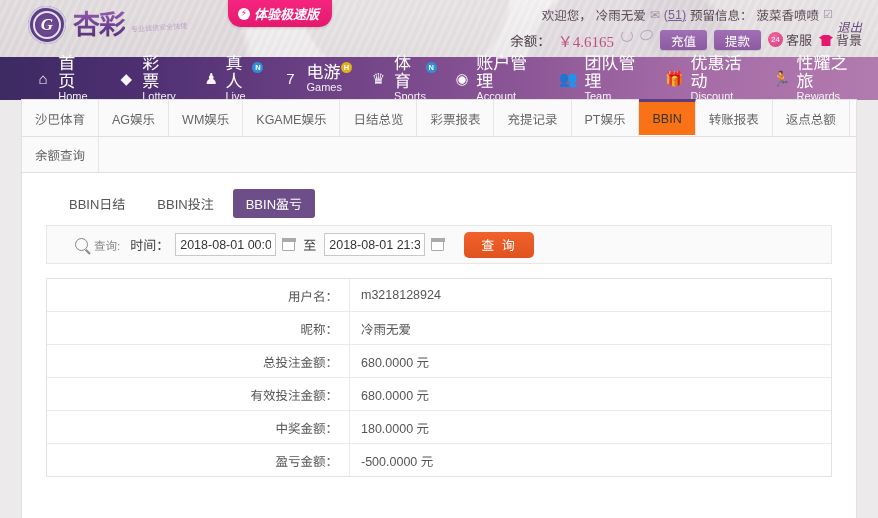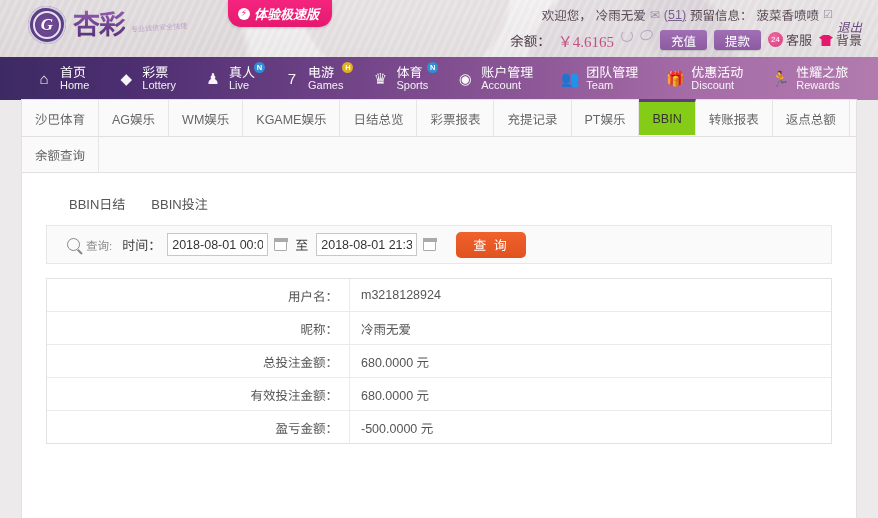--- a/index.html
+++ b/index.html
@@ -142,21 +142,21 @@
   .nav-item{
     display:flex; align-items:center; gap:6px;
     padding: 0 13px 0 0; margin-right: 14px;
     color:#fff; cursor:pointer; position:relative; height:43px;
   }
   .nav-ico{
     width:20px;height:20px; display:flex; align-items:center; justify-content:center;
     color:#fff; opacity:.95; font-size:15px;
   }
   .nav-txt{ line-height:1.05; }
-  .nav-cn{ font-size:13px; display:block; }
+  .nav-cn{ font-size:17px; display:block; }
   .nav-en{ font-size:11px; display:block; opacity:.92; }
   .nav-badge{
     position:absolute; top:5px; right:3px;
     width:11px; height:11px; border-radius:50%;
     font-size:7.5px; color:#fff; display:flex; align-items:center; justify-content:center;
     font-weight:bold;
   }
   .nav-badge.n{ background:#2f8fd6; }
   .nav-badge.h{ background:#e0b11d; }
 
@@ -176,60 +176,60 @@
     display:flex; align-items:stretch; height:37px;
     border-bottom:1px solid #e2dfe0; background:#fbfafa;
   }
   .tab{
     display:flex; align-items:center; padding:0 13px;
     font-size:12.5px; color:#666; cursor:pointer;
     border-right:1px solid #e8e5e6; position:relative;
     background:#fbfafa;
   }
   .tab.active{
-    background:#84cc16; color:#333;
+    background:#f97316; color:#333;
     border-top:3px solid #5b3e7e;
     margin-top:-1px;
     border-bottom:1px solid #fff;
     z-index:2;
   }
   .tabs-filler{ flex:1; border-bottom:0; background:#fbfafa; }
 
   .tabs2{
     display:flex; align-items:stretch; height:36px;
     border-bottom:1px solid #e2dfe0; background:#fbfafa;gap:23px;
   }
   .tab2{
     display:flex; align-items:center; padding:0 13px;
     font-size:12.5px; color:#666; cursor:pointer;
     border-right:1px solid #e8e5e6; background:#fbfafa;
   }
   .tabs2-filler{ flex:1; }
 
   
   .subtabs{
-    display:flex; align-items:center; 
+    display:flex; align-items:center; gap:6px;
     padding: 14px 0 0 34px; height:46px;
   }
   .subtab{
     padding: 5px 13px; font-size:13px; color:#555;
     border-radius:3px; cursor:pointer;
   }
   .subtab.active{
     background:#6d4e88; color:#fff;
   }
 
   
   .querybar{
     margin: 6px 24px 0 24px;
     background:#fafafa;
     border:1px solid #e8e6e6;
     height:39px;
     display:flex; align-items:center; gap:6px;
-    padding-left:20px;
+    padding-left:28px;
   }
   .q-ico{
     width:13px;height:13px;border-radius:50%;
     border:1.6px solid #888; position:relative; display:inline-block;
   }
   .q-ico::after{
     content:""; position:absolute; right:-4px; bottom:-3px;
     width:6px;height:1.6px;background:#888; transform:rotate(45deg);
   }
   .q-label{ font-size:11.5px; color:#8a8a8a; }
@@ -443,20 +443,21 @@
     <div class="tabs2" id="tabs2">
         <div class="tab2">
           <span>余额查询</span>
         </div>
         <div class="tabs2-filler"></div>
       </div>
 
     <div class="subtabs" id="subtabs">
         <div class="subtab"><span>BBIN日结</span></div>
         <div class="subtab"><span>BBIN投注</span></div>
+        <div class="subtab active"><span>BBIN盈亏</span></div>
       </div>
 
     <div class="querybar">
       <span class="q-ico"></span>
       <span class="q-label">查询:</span>
       <span class="q-time">时间：</span>
       <input class="date-in" type="text" value="2018-08-01 00:00:00" style="">
       <span class="cal-ico"></span>
       <span class="q-to">至</span>
       <input class="date-in" type="text" value="2018-08-01 21:33" style="">
@@ -475,18 +476,22 @@
         </div>
         <div class="trow">
           <div class="tlabel">总投注金额：</div>
           <div class="tvalue">680.0000 元</div>
         </div>
         <div class="trow">
           <div class="tlabel">有效投注金额：</div>
           <div class="tvalue">680.0000 元</div>
         </div>
         <div class="trow">
+          <div class="tlabel">中奖金额：</div>
+          <div class="tvalue">180.0000 元</div>
+        </div>
+        <div class="trow">
           <div class="tlabel">盈亏金额：</div>
           <div class="tvalue">-500.0000 元</div>
         </div>
       </div>
   </div>
 </div>
 
 </body></html>

